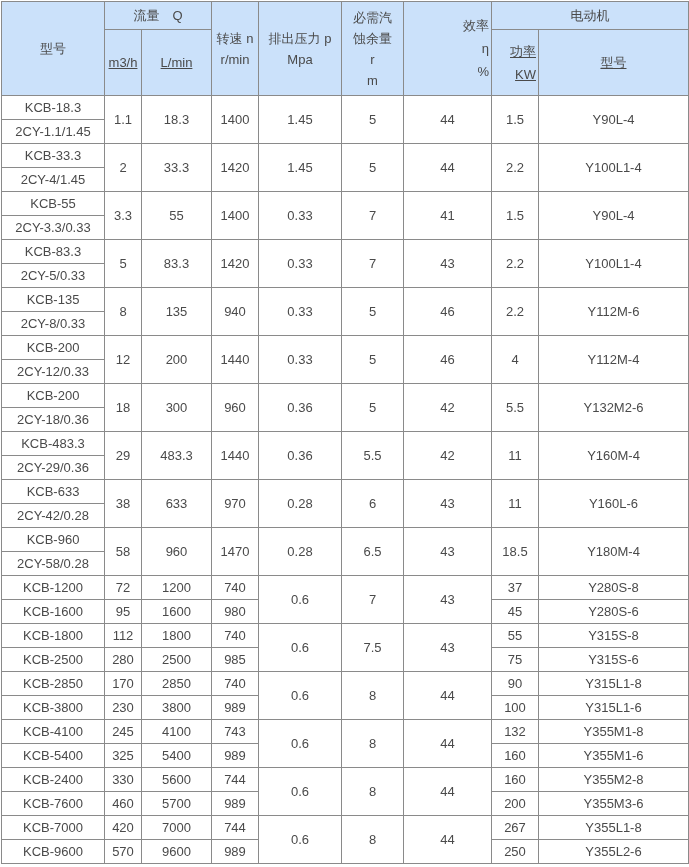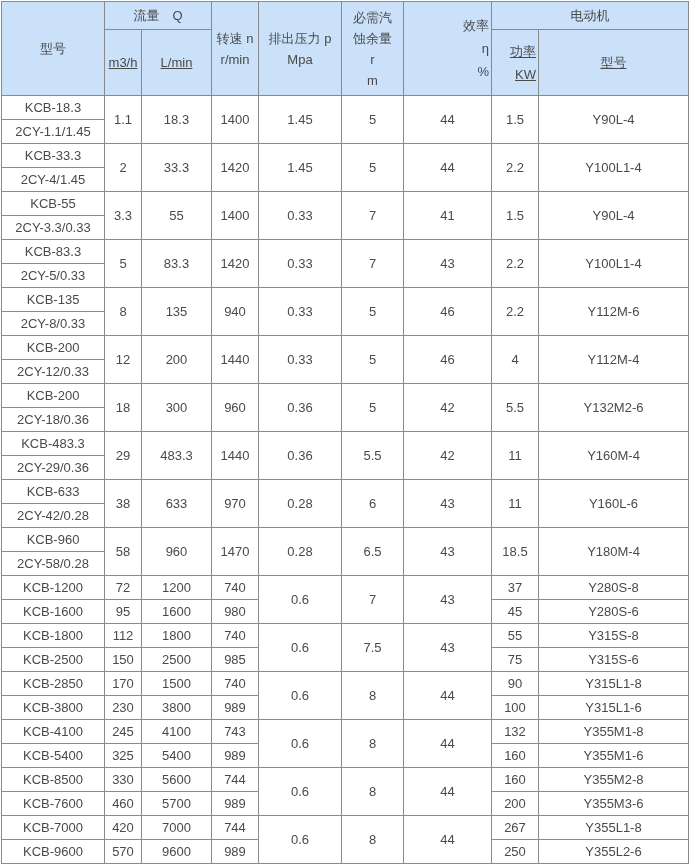--- a/index.html
+++ b/index.html
@@ -263,31 +263,31 @@
       <td>1800</td>
       <td>740</td>
       <td rowspan="2">0.6</td>
       <td rowspan="2">7.5</td>
       <td rowspan="2">43</td>
       <td>55</td>
       <td>Y315S-8</td>
     </tr>
     <tr class="single">
       <td>KCB-2500</td>
-      <td>150</td>
+      <td>280</td>
       <td>2500</td>
       <td>985</td>
       <td>75</td>
       <td>Y315S-6</td>
     </tr>
 
     <tr class="single">
       <td>KCB-2850</td>
       <td>170</td>
-      <td>1500</td>
+      <td>2850</td>
       <td>740</td>
       <td rowspan="2">0.6</td>
       <td rowspan="2">8</td>
       <td rowspan="2">44</td>
       <td>90</td>
       <td>Y315L1-8</td>
     </tr>
     <tr class="single">
       <td>KCB-3800</td>
       <td>230</td>
@@ -311,21 +311,21 @@
     <tr class="single">
       <td>KCB-5400</td>
       <td>325</td>
       <td>5400</td>
       <td>989</td>
       <td>160</td>
       <td>Y355M1-6</td>
     </tr>
 
     <tr class="single">
-      <td>KCB-8500</td>
+      <td>KCB-2400</td>
       <td>330</td>
       <td>5600</td>
       <td>744</td>
       <td rowspan="2">0.6</td>
       <td rowspan="2">8</td>
       <td rowspan="2">44</td>
       <td>160</td>
       <td>Y355M2-8</td>
     </tr>
     <tr class="single">

